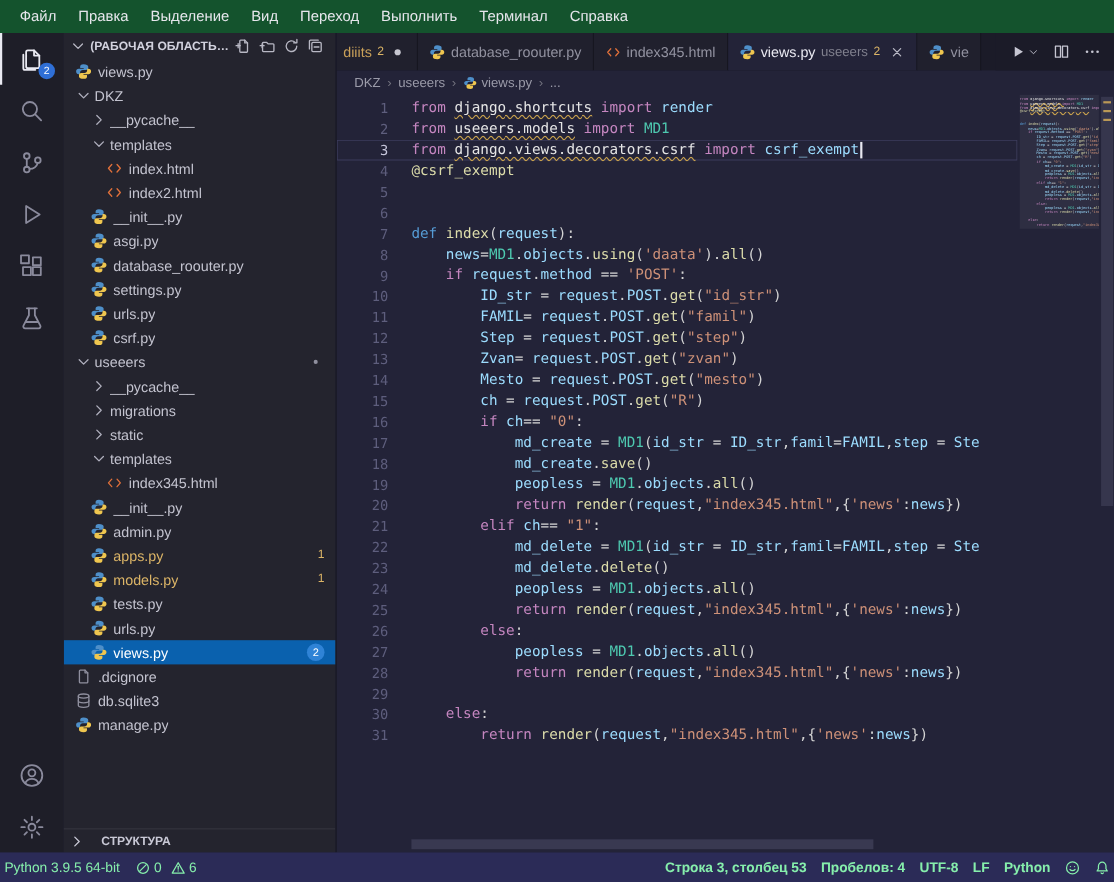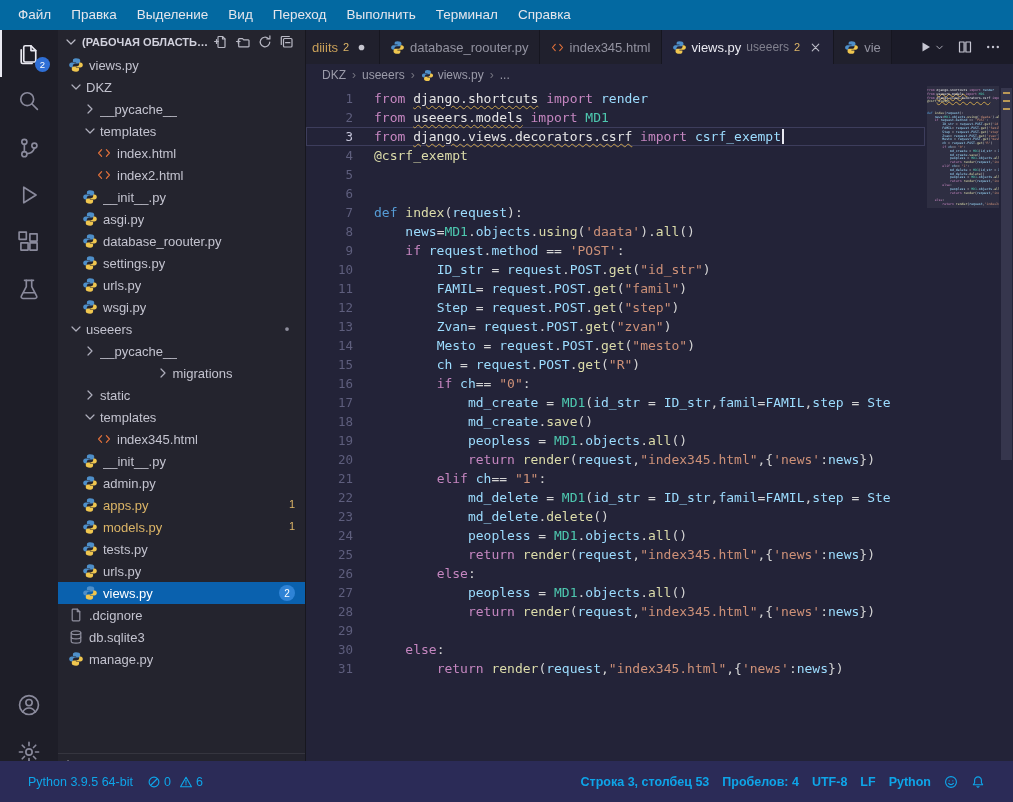--- a/index.html
+++ b/index.html
@@ -3,21 +3,21 @@
 <meta charset="utf-8">
 <style>
   *{margin:0;padding:0;box-sizing:border-box;}
   html,body{width:1013px;height:802px;background:#1a1a24;}
   .app{position:relative;width:1013px;height:802px;overflow:hidden;background:#232338;font-family:"Liberation Sans",sans-serif;}
   .icon{display:inline-flex;align-items:center;justify-content:center;}
   .icon svg{width:16px;height:16px;fill:none;stroke:currentColor;stroke-width:1.2;stroke-linecap:round;stroke-linejoin:round;display:block;}
   .icon.sm svg{width:11px;height:11px;}
 
   
-  .menubar{position:absolute;top:0;left:0;right:0;height:30px;background:#0369a1;display:flex;align-items:center;padding-left:8px;z-index:5;}
+  .menubar{position:absolute;top:0;left:0;right:0;height:30px;background:#14532d;display:flex;align-items:center;padding-left:8px;z-index:5;}
   .menu-item{font-size:13.5px;color:#e6e6ec;padding:0 10px;line-height:30px;cursor:default;}
 
   .body{position:absolute;top:30px;left:0;right:0;bottom:27px;display:flex;}
 
   
   .activitybar{width:58px;background:#1e1e28;display:flex;flex-direction:column;justify-content:space-between;flex:none;}
   .ab-item{height:47px;display:flex;align-items:center;justify-content:center;color:#8a8a9c;position:relative;}
   .ab-item .icon svg{width:24px;height:24px;stroke-width:1.1;}
   .ab-item.active{color:#eaeaf2;box-shadow:inset 2px 0 0 #eaeaf2;}
   .ab-badge{position:absolute;right:8px;bottom:5px;min-width:15px;height:15px;border-radius:8px;background:#2f6fd6;color:#fff;font-size:9.5px;display:flex;align-items:center;justify-content:center;padding:0 3px;}
@@ -82,21 +82,21 @@
   .minimap{position:absolute;top:3px;right:14px;width:72px;bottom:14px;font-family:"DejaVu Sans Mono",monospace;font-size:3.2px;line-height:3.8px;white-space:pre;overflow:hidden;}
   .minimap .code-line{height:3.8px;display:block;}
   .mm-slider{position:absolute;top:0;right:14px;width:72px;height:122px;background:rgba(255,255,255,.05);}
   .vscroll{position:absolute;top:0;right:0;width:14px;bottom:14px;}
   .vthumb{position:absolute;top:2px;right:1px;width:11px;height:372px;background:rgba(125,125,155,.22);}
   .ruler-mark{position:absolute;right:3px;width:7px;height:2px;background:#cca143;}
   .hscroll{position:absolute;left:68px;right:100px;bottom:3px;height:9px;}
   .hthumb{position:absolute;left:0;top:0;height:9px;width:78%;background:rgba(125,125,155,.25);}
 
   
-  .statusbar{position:absolute;left:0;right:0;bottom:0;height:41px;background:#2b2b57;display:flex;align-items:center;color:#0ea5e9;font-size:12.5px;padding:0 28px;}
+  .statusbar{position:absolute;left:0;right:0;bottom:0;height:27px;background:#2b2b57;display:flex;align-items:center;color:#86efac;font-size:12.5px;padding:0 4px;}
   .sb-left{display:flex;align-items:center;gap:14px;}
   .sb-right{margin-left:auto;display:flex;align-items:center;gap:13px;font-weight:bold;}
   .sb-item{display:flex;align-items:center;gap:4px;white-space:nowrap;}
   .sb-item .icon svg{width:14px;height:14px;stroke-width:1.3;}
   .sb-part{display:flex;align-items:center;gap:3px;margin-right:4px;}
 </style>
 </head>
 <body>
 
 <div class="app">
@@ -323,21 +323,21 @@
             </span>
             <span class="row-label">urls.py</span>
           </div>
           <div class="row" style="padding-left: 24px;">
             <span class="icon file-ic">
               <svg viewBox="0 0 16 16">
                 <path fill="#4e8fc9" stroke="none" d="M7.9 1.3c-2.3 0-3 1-3 2.2v1.4h3.2v.7H3.6C2.1 5.6 1.2 6.7 1.2 8c0 1.4.9 2.4 2.4 2.4h1.2V8.9c0-1.3 1.1-2.3 2.4-2.3h3c1.2 0 2-.8 2-2V3.5c0-1.3-1.6-2.2-4.3-2.2z"></path>
                 <path fill="#efc64f" stroke="none" d="M8.1 14.7c2.3 0 3-1 3-2.2v-1.4H7.9v-.7h4.5c1.5 0 2.4-1.1 2.4-2.4 0-1.4-.9-2.4-2.4-2.4h-1.2v1.5c0 1.3-1.1 2.3-2.4 2.3h-3c-1.2 0-2 .8-2 2v1.1c0 1.3 1.6 2.2 4.3 2.2z"></path>
               </svg>
             </span>
-            <span class="row-label">wsgi.py</span>
+            <span class="row-label">csrf.py</span>
           </div>
           <div class="row" style="padding-left: 10px;">
             <span class="icon tree-chev">
               <svg viewBox="0 0 16 16">
                 <path d="M4 6l4 4 4-4"></path>
               </svg>
             </span>
             <span class="row-label">useeers</span>
             <span class="icon tree-dot">
               <svg viewBox="0 0 16 16">
@@ -346,21 +346,21 @@
             </span>
           </div>
           <div class="row" style="padding-left: 24px;">
             <span class="icon tree-chev">
               <svg viewBox="0 0 16 16">
                 <path d="M6 4l4 4-4 4"></path>
               </svg>
             </span>
             <span class="row-label">__pycache__</span>
           </div>
-          <div class="row" style="padding-left: 24px; justify-content: center;">
+          <div class="row" style="padding-left: 24px;">
             <span class="icon tree-chev">
               <svg viewBox="0 0 16 16">
                 <path d="M6 4l4 4-4 4"></path>
               </svg>
             </span>
             <span class="row-label">migrations</span>
           </div>
           <div class="row" style="padding-left: 24px;">
             <span class="icon tree-chev">
               <svg viewBox="0 0 16 16">

